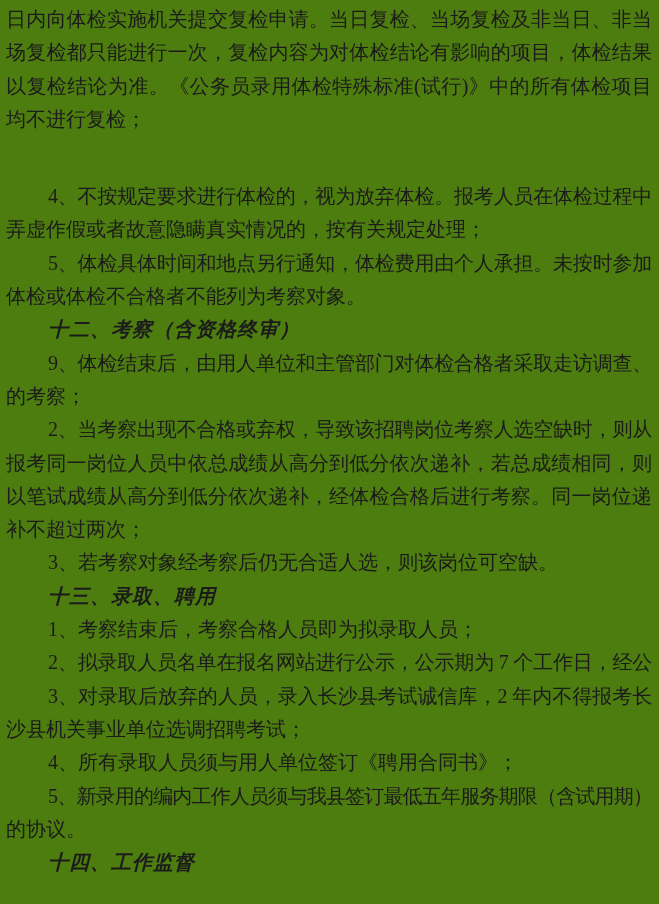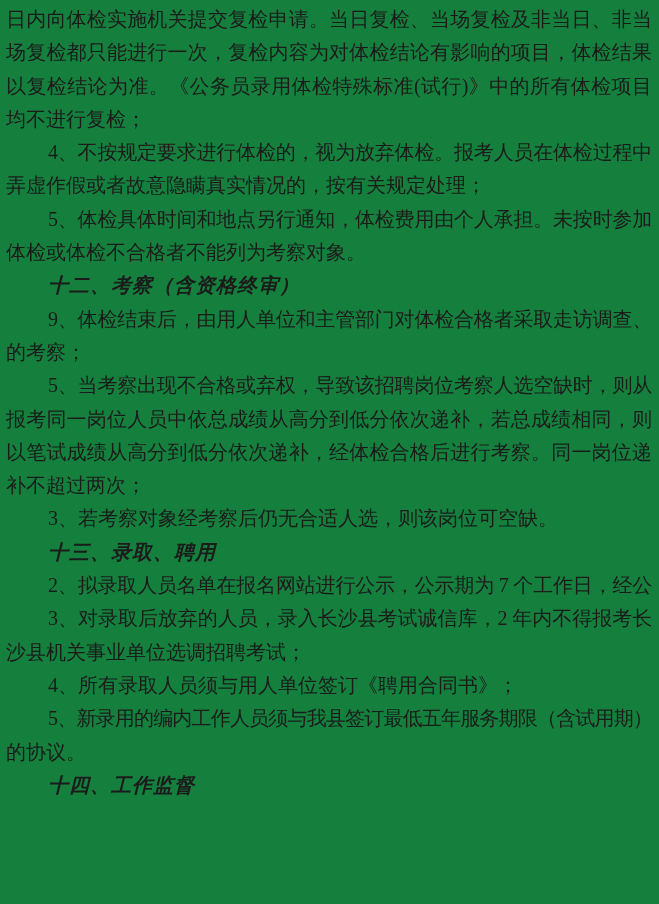--- a/index.html
+++ b/index.html
@@ -40,39 +40,40 @@
   }
   .line.heading {
     font-weight: 700;
     font-style: italic;
     letter-spacing: 1px;
   }
 </style>
 </head>
 <body>
 
-<div class="page" style="background: #15803d;">
+<div class="page" style="background: #4d7c0f;">
   <div class="doc" id="doc-body" style="color: rgb(27, 27, 27);">
       <div class="line fill">日内向体检实施机关提交复检申请。当日复检、当场复检及非当日、非当</div>
       <div class="line fill">场复检都只能进行一次，复检内容为对体检结论有影响的项目，体检结果</div>
       <div class="line fill">以复检结论为准。《公务员录用体检特殊标准(试行)》中的所有体检项目</div>
       <div class="line">均不进行复检；</div>
-      <div class="line indent fill" style="letter-spacing: -0.3px;">4、不按规定要求进行体检的，视为放弃体检。报考人员在体检过程中</div>
+      <div class="line indent fill" style="letter-spacing: -0.3px; margin-top: 44px;">4、不按规定要求进行体检的，视为放弃体检。报考人员在体检过程中</div>
       <div class="line">弄虚作假或者故意隐瞒真实情况的，按有关规定处理；</div>
       <div class="line indent fill" style="letter-spacing: -0.3px;">5、体检具体时间和地点另行通知，体检费用由个人承担。未按时参加</div>
       <div class="line">体检或体检不合格者不能列为考察对象。</div>
       <div class="line heading indent">十二、考察（含资格终审）</div>
       <div class="line indent fill" style="letter-spacing: -0.3px;">9、体检结束后，由用人单位和主管部门对体检合格者采取走访调查、</div>
       <div class="line">的考察；</div>
-      <div class="line indent fill" style="letter-spacing: -0.3px;">5、当考察出现不合格或弃权，导致该招聘岗位考察人选空缺时，则从</div>
+      <div class="line indent fill" style="letter-spacing: -0.3px;">2、当考察出现不合格或弃权，导致该招聘岗位考察人选空缺时，则从</div>
       <div class="line fill">报考同一岗位人员中依总成绩从高分到低分依次递补，若总成绩相同，则</div>
       <div class="line fill">以笔试成绩从高分到低分依次递补，经体检合格后进行考察。同一岗位递</div>
       <div class="line">补不超过两次；</div>
       <div class="line indent">3、若考察对象经考察后仍无合适人选，则该岗位可空缺。</div>
       <div class="line heading indent">十三、录取、聘用</div>
+      <div class="line indent">1、考察结束后，考察合格人员即为拟录取人员；</div>
       <div class="line indent fill" style="letter-spacing: -0.3px;">2、拟录取人员名单在报名网站进行公示，公示期为 7 个工作日，经公</div>
       <div class="line indent fill" style="letter-spacing: -0.15px;">3、对录取后放弃的人员，录入长沙县考试诚信库，2 年内不得报考长</div>
       <div class="line">沙县机关事业单位选调招聘考试；</div>
       <div class="line indent">4、所有录取人员须与用人单位签订《聘用合同书》；</div>
       <div class="line indent fill" style="letter-spacing: -0.9px;">5、新录用的编内工作人员须与我县签订最低五年服务期限（含试用期）</div>
       <div class="line">的协议。</div>
       <div class="line heading indent">十四、工作监督</div>
     </div>
 </div>
 

